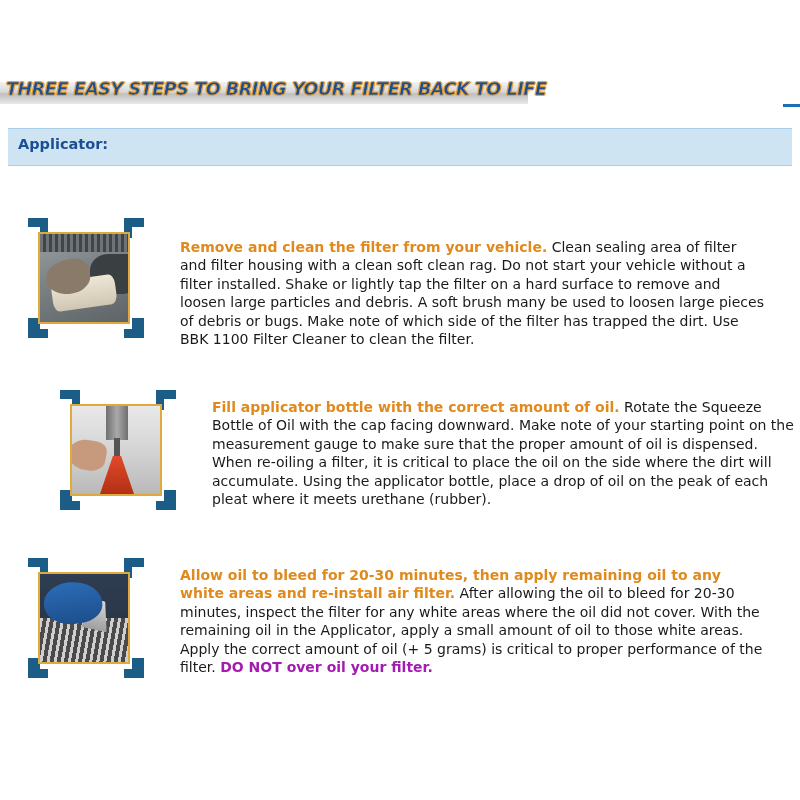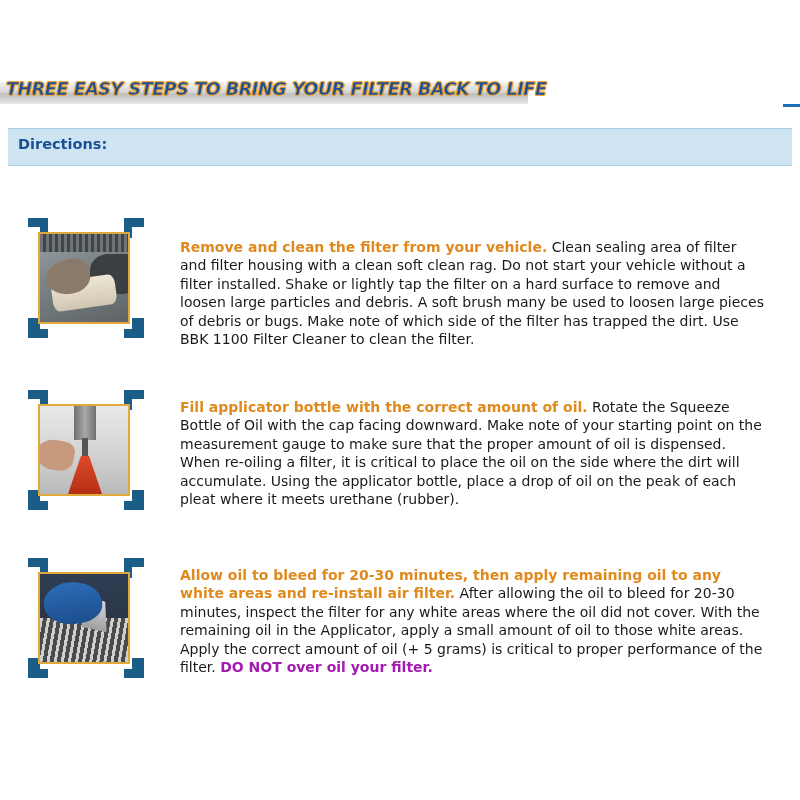--- a/index.html
+++ b/index.html
@@ -89,21 +89,21 @@
     position: absolute;
     left: 0;
     top: 232px;
     width: 800px;
   }
   .step {
     position: relative;
     display: block;
   }
   .step-1 { height: 172px; }
-  .step-2 { height: 168px; }
+  .step-2 { height: 168px; margin-left: 32px; }
   .step-3 { height: 140px; }
 
   .thumb-wrap {
     position: absolute;
     left: 38px;
     width: 96px;
     height: 96px;
   }
   .thumb {
     position: absolute;
@@ -215,21 +215,21 @@
 
 <div class="page">
 
   <div class="banner">
     <div class="banner-bar"></div>
   </div>
   <div class="banner-title">THREE EASY STEPS TO BRING YOUR FILTER BACK TO LIFE</div>
   <div class="banner-rule"></div>
 
   <div class="directions-strip"></div>
-  <div class="directions-label">Directions:</div>
+  <div class="directions-label">Applicator:</div>
 
   <div class="steps">
 
     <div class="step step-1">
       <div class="thumb-wrap" style="top:0px;">
         <div class="bracket br-tl"></div>
         <div class="bracket br-tr"></div>
         <div class="bracket br-bl"></div>
         <div class="bracket br-br"></div>
         <div class="thumb">

